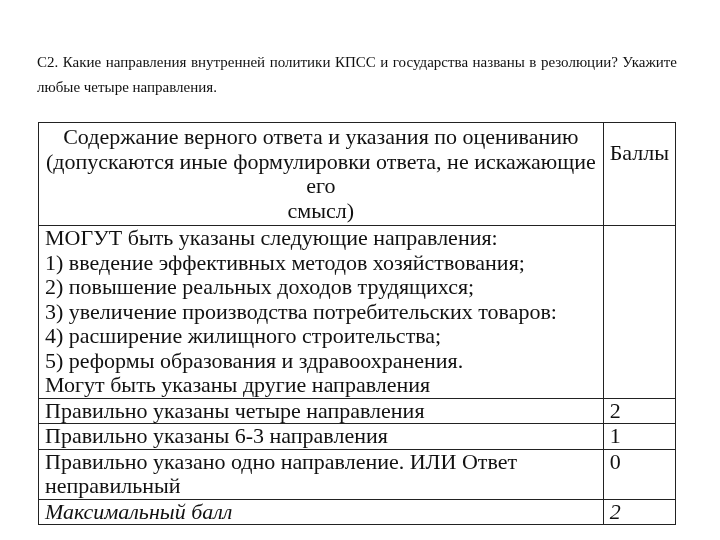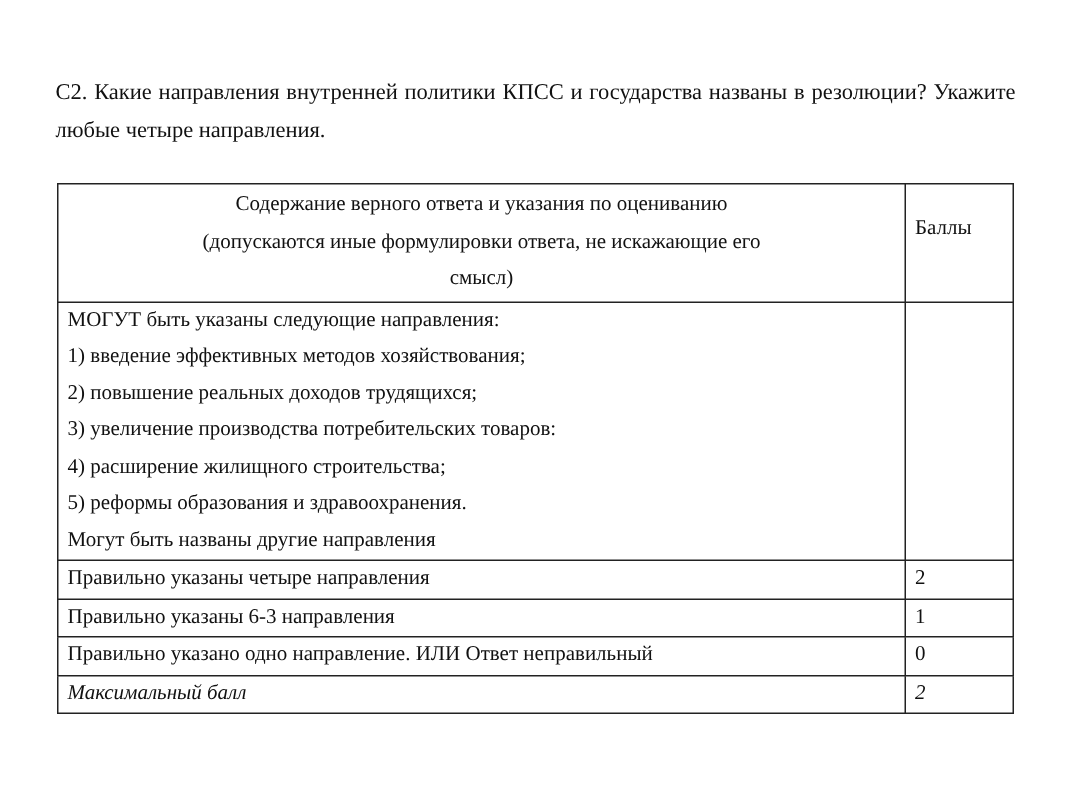--- a/index.html
+++ b/index.html
@@ -1,21 +1,21 @@
 <!DOCTYPE html>
 <html><head>
 <meta charset="utf-8">
 <style>
   html, body { margin:0; padding:0; background:#ffffff; }
   body { width:720px; height:540px; position:relative; overflow:hidden;
          font-family:"Liberation Serif", serif; color:#111; }
   .question { position:absolute; left:37px; top:50px; width:640px;
               font-size:15px; line-height:25px; text-align:justify; text-align-last:left; }
   table { position:absolute; left:38px; top:122px; width:638px;
-          border-collapse:collapse; font-size:14px; line-height:24.5px; }
+          border-collapse:collapse; font-size:22px; line-height:24.5px; }
   td { border:1.5px solid #222; padding:0 6px; vertical-align:top; }
   td.pts { width:59px; padding-left:6px; }
   .hdr { text-align:center; padding:2px 6px 2px 6px; }
   .line { display:block; }
   .it { font-style:italic; }
 </style>
 </head>
 <body>
 
 <div class="question">С2. Какие направления внутренней политики КПСС и государства названы в резолюции? Укажите любые четыре направления.</div>
@@ -31,21 +31,21 @@
     <td class="pts" style="padding-top:18px">Баллы</td>
   </tr>
   <tr>
     <td>
       <span class="line">МОГУТ быть указаны следующие направления:</span>
       <span class="line">1) введение эффективных методов хозяйствования;</span>
       <span class="line">2) повышение реальных доходов трудящихся;</span>
       <span class="line">3) увеличение производства потребительских товаров:</span>
       <span class="line">4) расширение жилищного строительства;</span>
       <span class="line">5) реформы образования и здравоохранения.</span>
-      <span class="line">Могут быть названы другие направления</span>
+      <span class="line">Могут быть указаны другие направления</span>
     </td>
     <td class="pts"></td>
   </tr>
   <tr>
     <td>Правильно указаны четыре направления</td>
     <td class="pts">2</td>
   </tr>
   <tr>
     <td>Правильно указаны 6-3 направления</td>
     <td class="pts">1</td>

